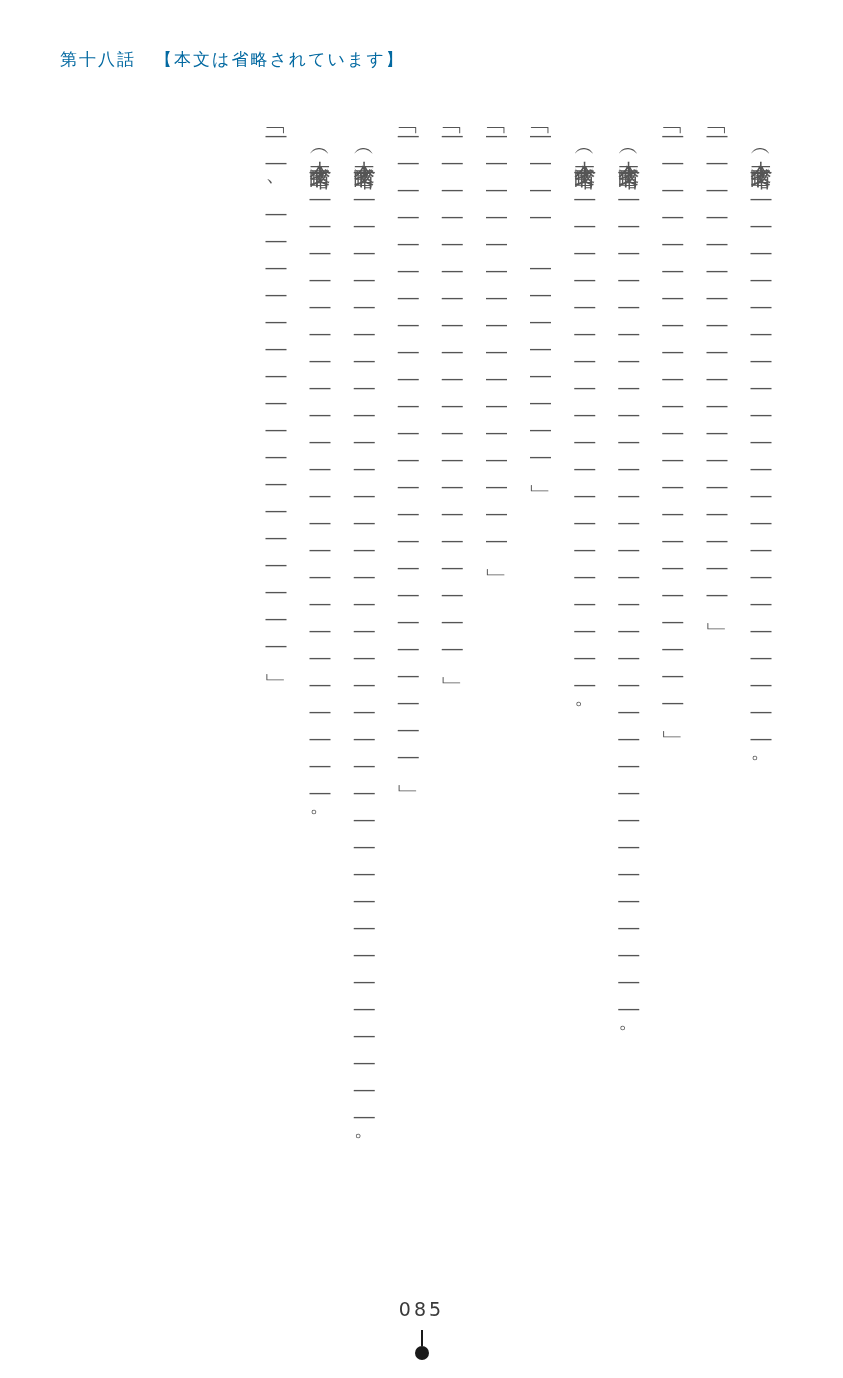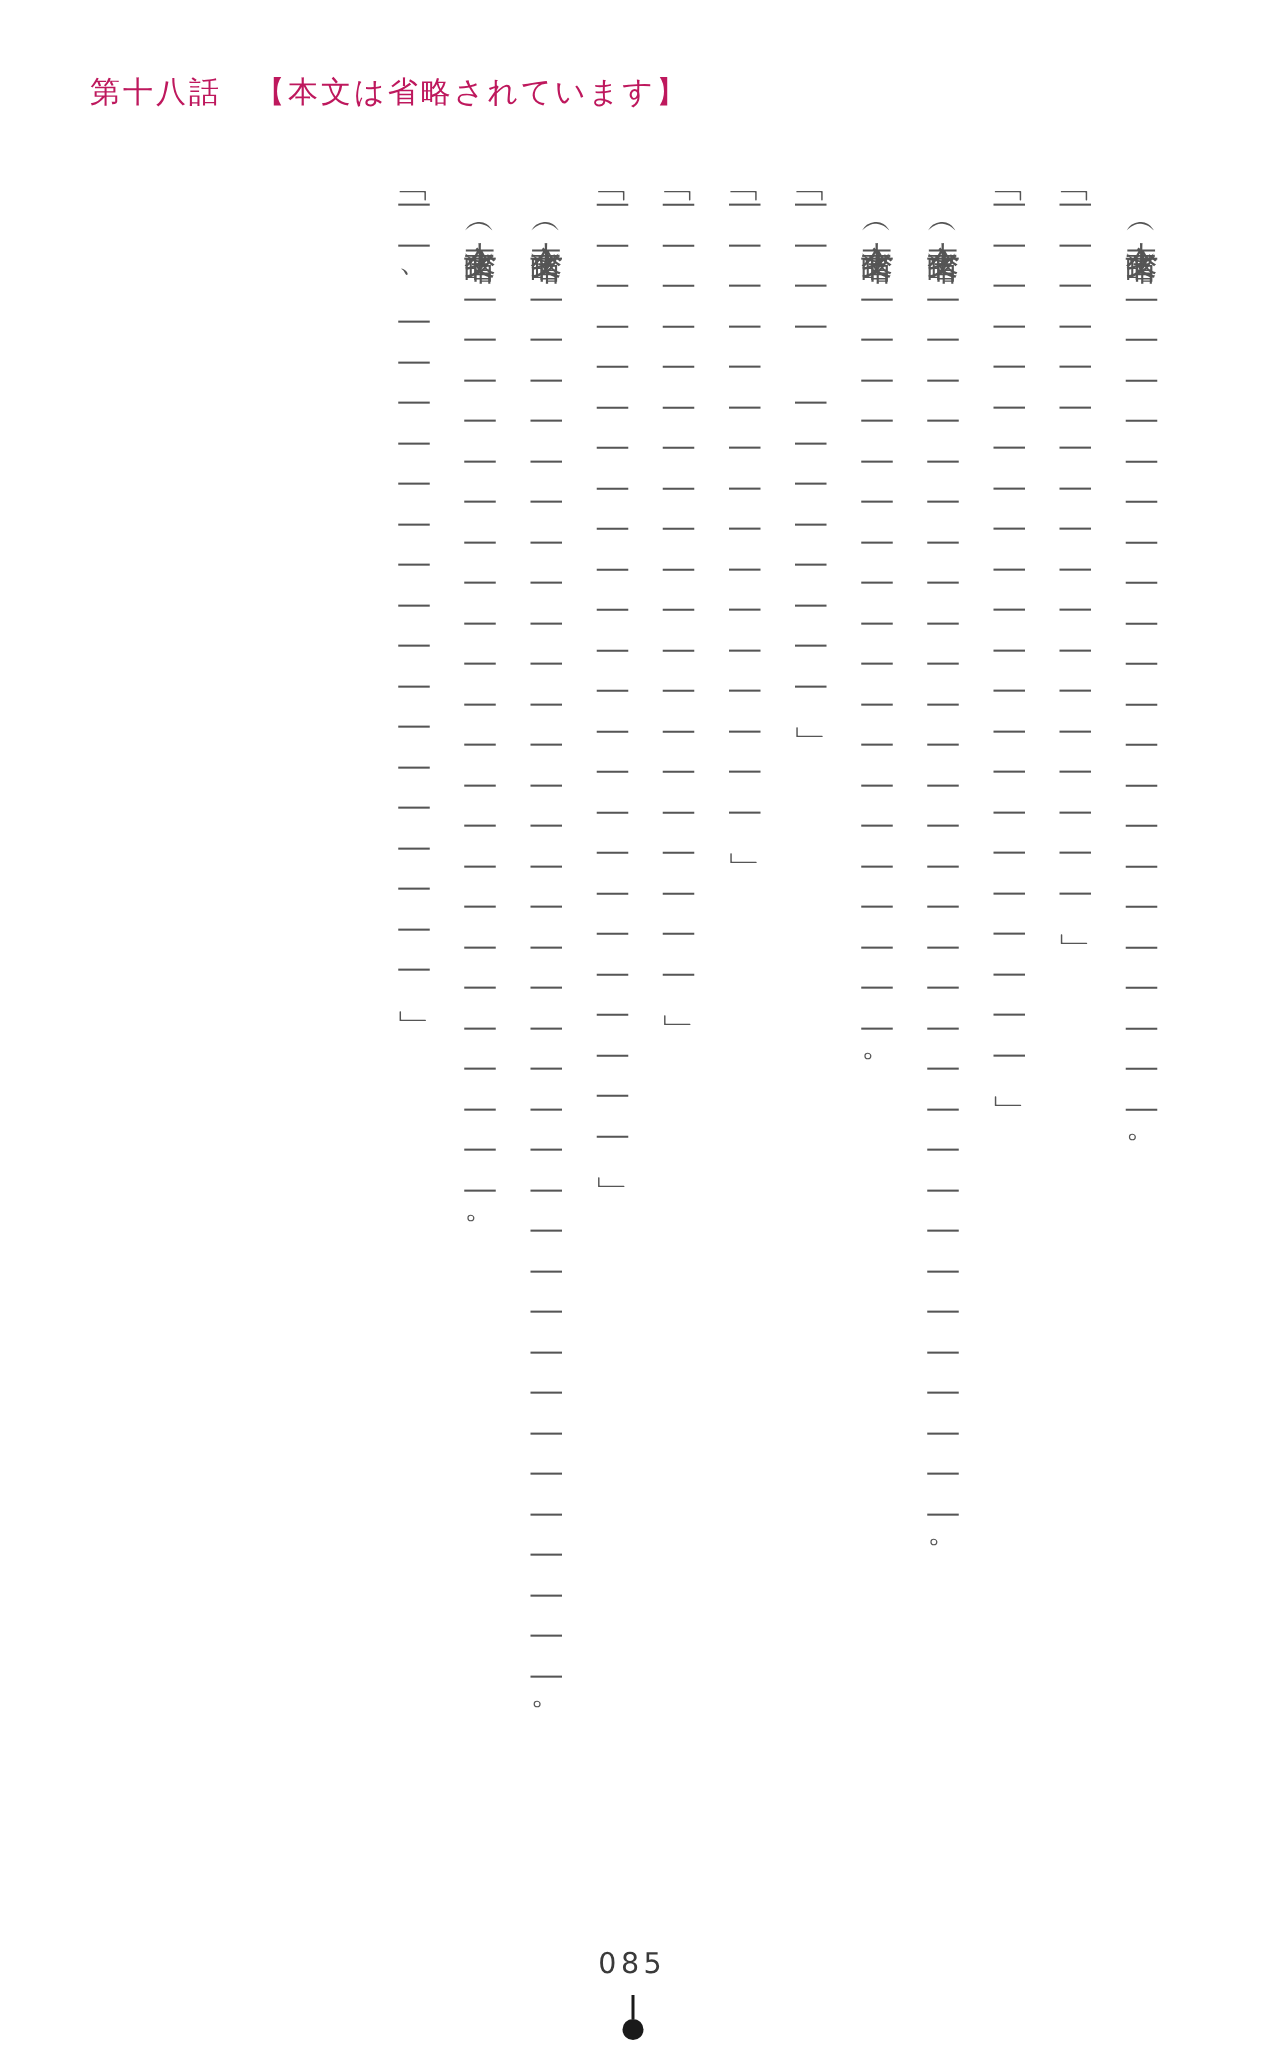--- a/index.html
+++ b/index.html
@@ -14,23 +14,23 @@
     height: 1378px;
     background: #ffffff;
     color: #1a1a1a;
     overflow: hidden;
     box-sizing: border-box;
   }
   .running-header {
     position: absolute;
     top: 48px;
     left: 60px;
-    font-size: 20px;
+    font-size: 17px;
     letter-spacing: 2px;
-    color: #be185d;
+    color: #0369a1;
     writing-mode: horizontal-tb;
     white-space: nowrap;
   }
   .body-text {
     position: absolute;
     top: 120px;
     right: 60px;
     width: 690px;
     height: 1130px;
     writing-mode: vertical-rl;

